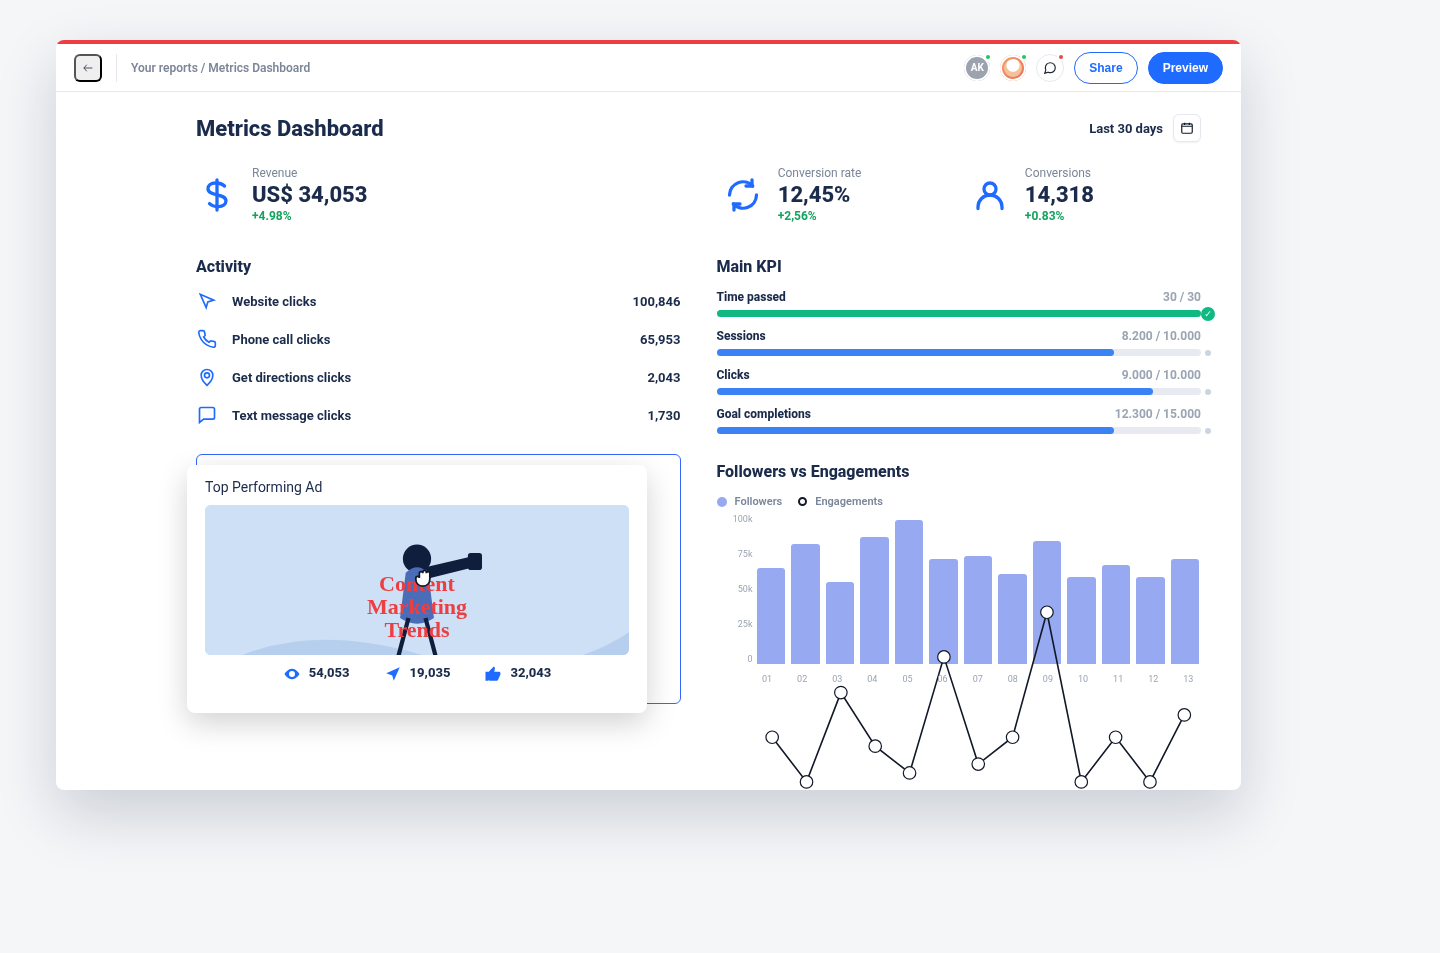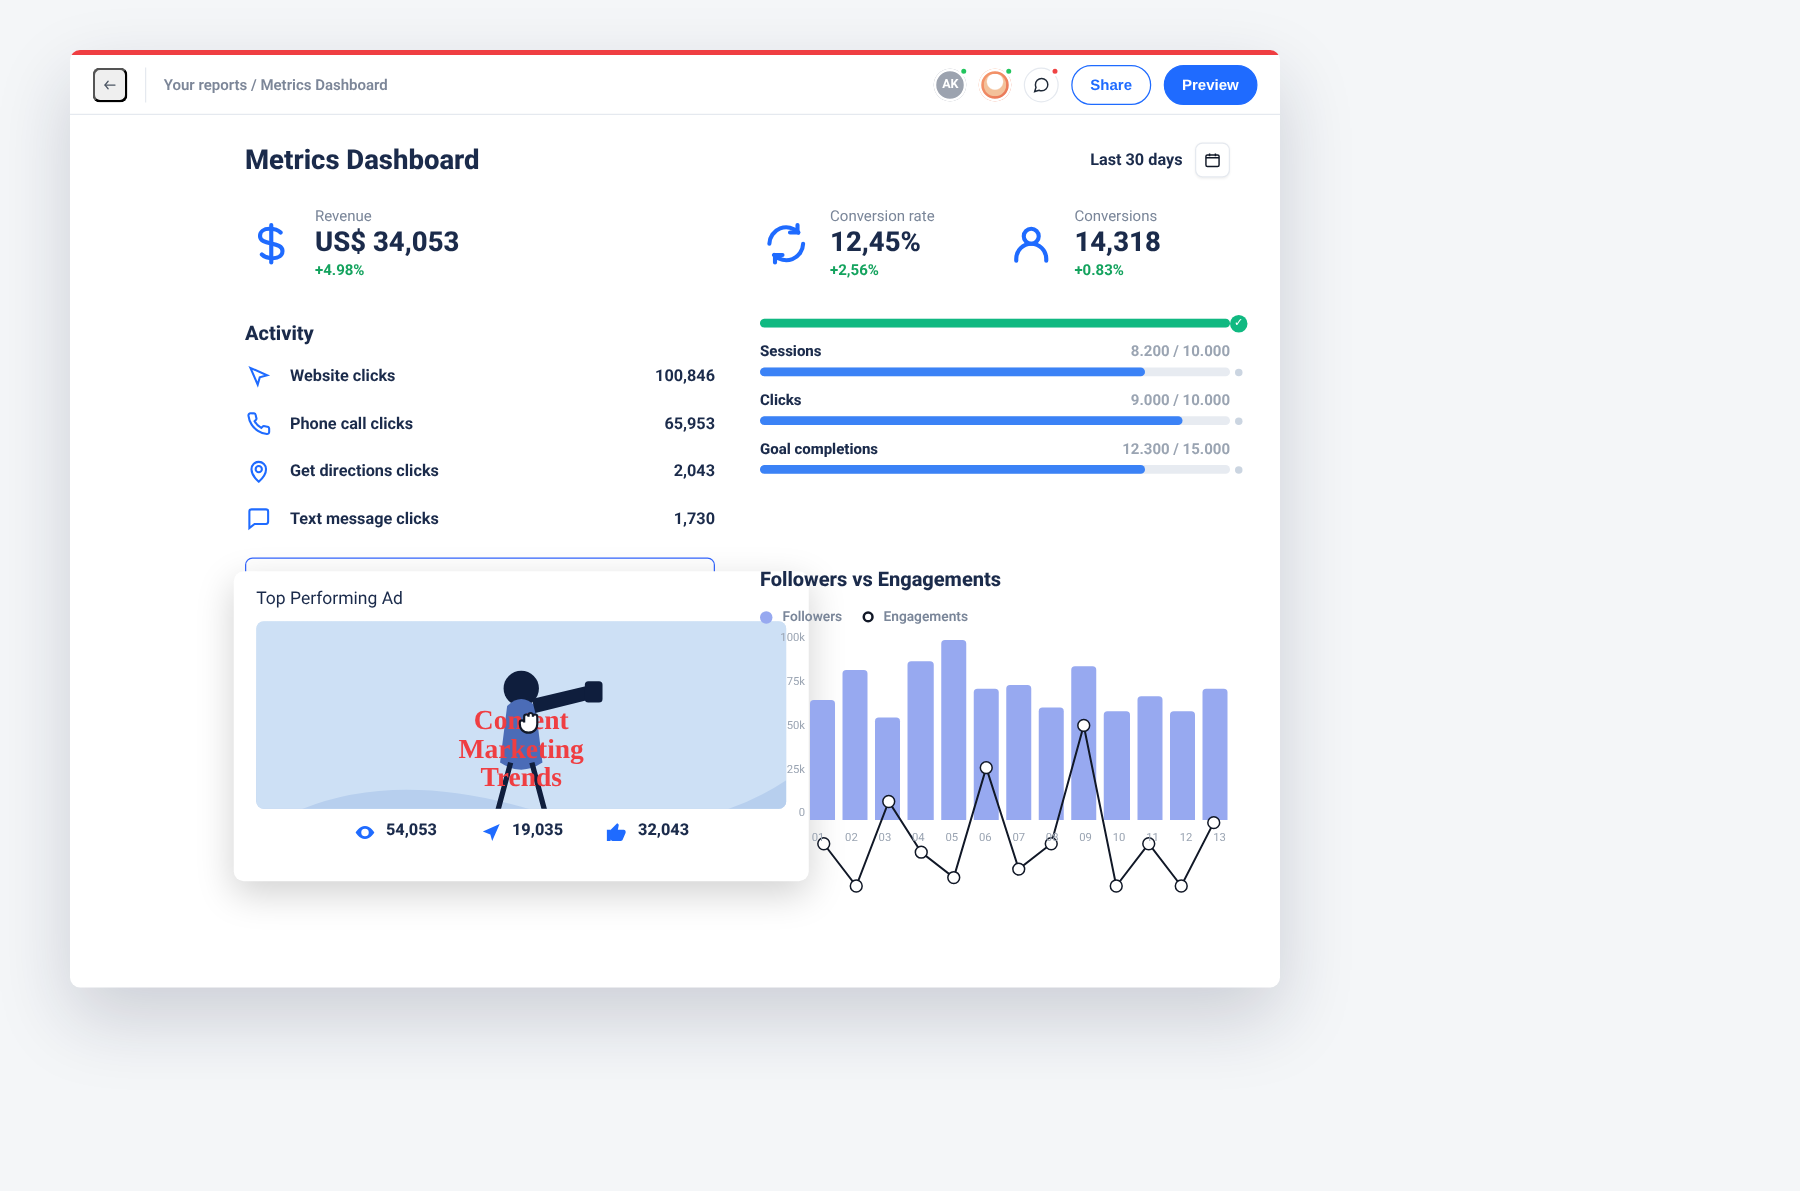--- a/index.html
+++ b/index.html
@@ -29,21 +29,21 @@
     height:953px;
     overflow:hidden;
   }
   .stage{
     position:relative;
     width:1440px;
     height:953px;
     padding:40px 56px 0 56px;
   }
   .app{
-    width:968px;
+    width:1185px;
     height:750px;
     background:var(--card);
     border-radius:8px;
     box-shadow:var(--shadow);
     position:relative;
     overflow:hidden;
   }
   .app::before{
     content:"";
     position:absolute;
@@ -321,22 +321,27 @@
                   <path d="M21 15a2 2 0 0 1-2 2H8l-5 4V5a2 2 0 0 1 2-2h14a2 2 0 0 1 2 2z"></path>
                 </svg>
               </span>
               <span class="alabel">Text message clicks</span>
               <span class="aval">1,730</span>
             </div>
           </div>
         </div>
 
         <div>
+          <h3 class="section-title">Main KPI</h3>
           <div class="kpi-list" id="kpi-list">
               <div class="kpi-item">
+                <div class="row">
+                  <span class="klabel">Time passed</span>
+                  <span class="kval">30 / 30</span>
+                </div>
                 <div class="track">
                   <div class="fill" style="width:100%;background:#10B981"></div>
                   <span class="dot-end">✓</span>
                 </div>
               </div>
               <div class="kpi-item">
                 <div class="row">
                   <span class="klabel">Sessions</span>
                   <span class="kval">8.200 / 10.000</span>
                 </div>

